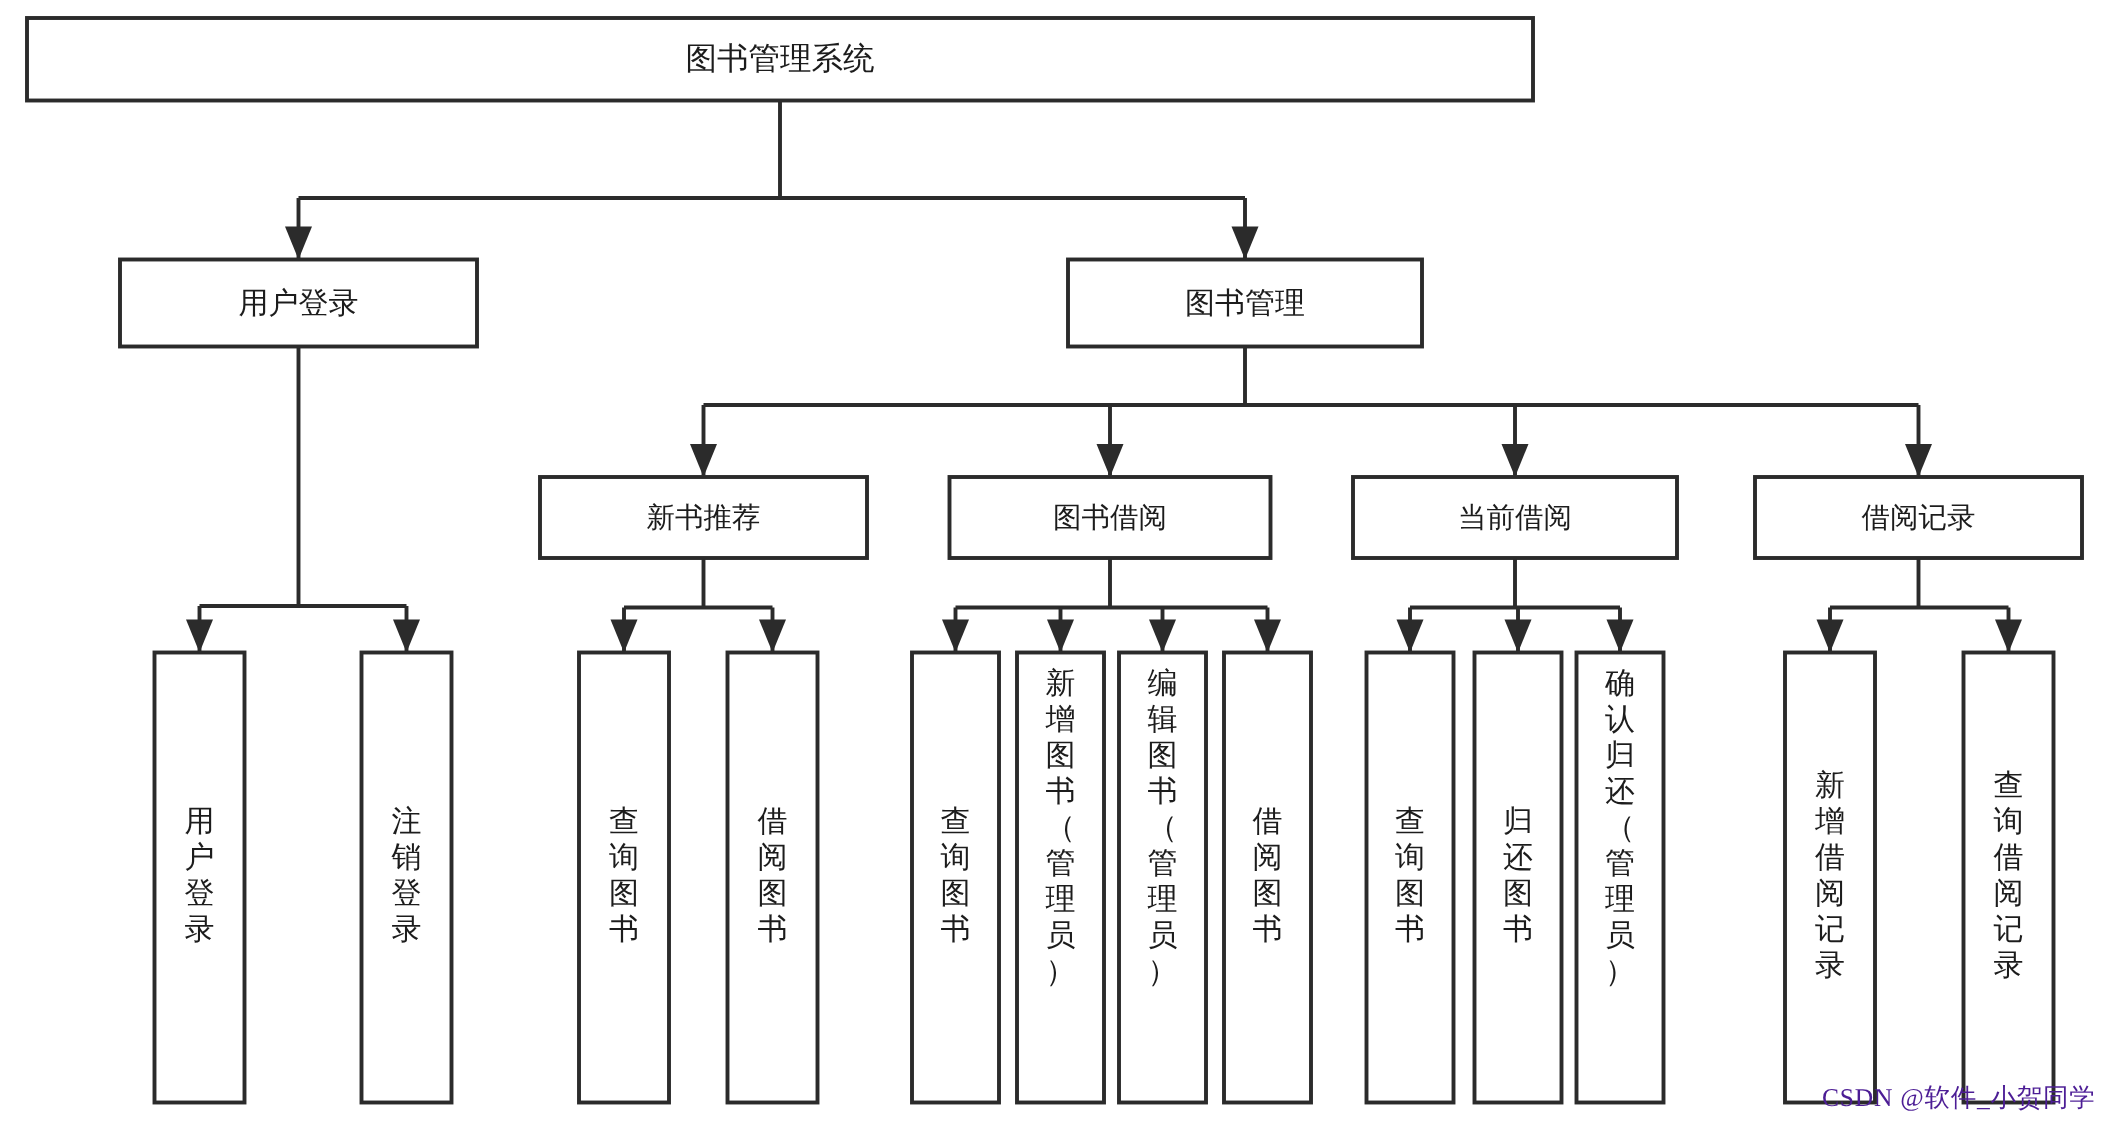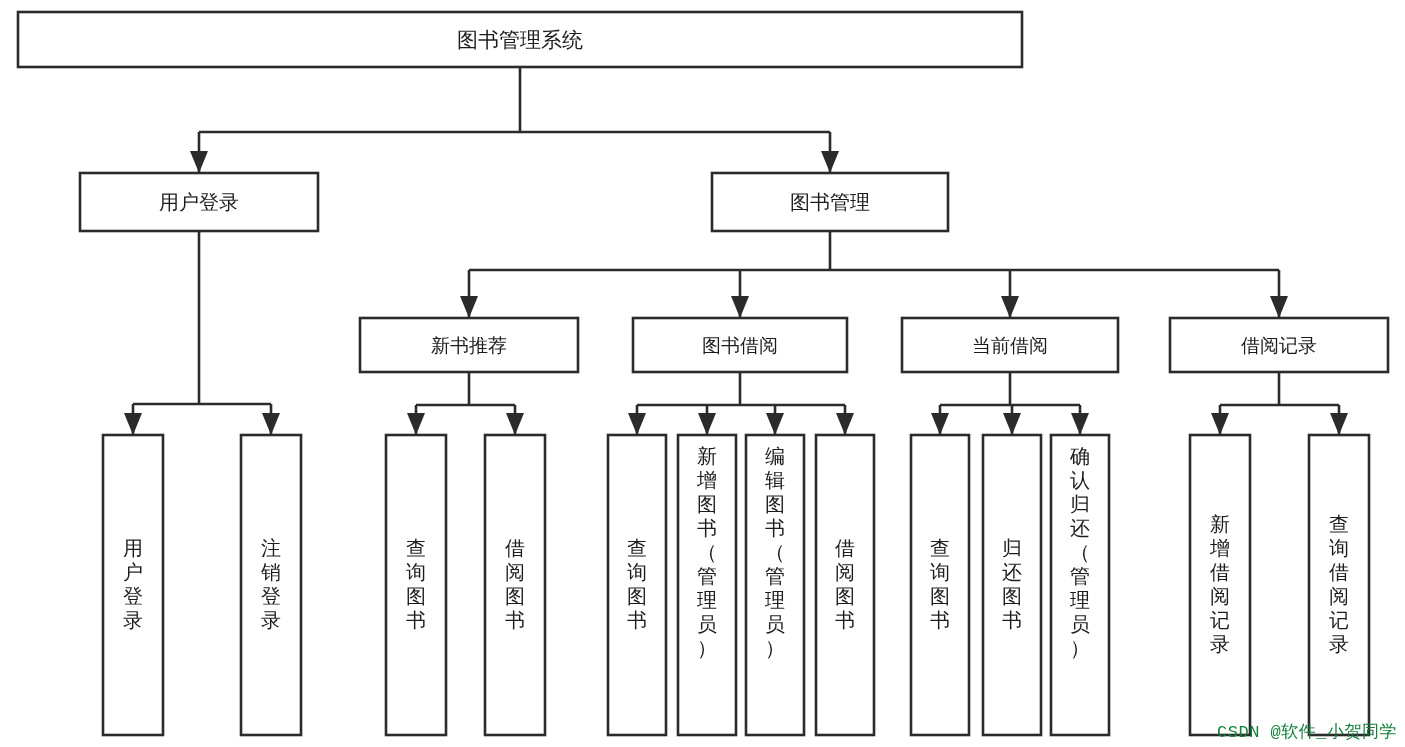--- a/index.html
+++ b/index.html
@@ -39,23 +39,23 @@
     stroke:#2b2b2b;
     stroke-width:2.6;
     fill:none;
     stroke-linecap:butt;
   }
   .arrow-head{ fill:#2b2b2b; }
   .watermark{
     position:absolute;
     right:8px;
     bottom:4px;
-    font-family:Liberation Mono, monospace;
+    font-family:Liberation Serif, serif;
     font-size:17px;
-    color:#15803d;
+    color:#4c1d95;
     white-space:nowrap;
     letter-spacing:0.5px;
     pointer-events:none;
   }
 </style>
 </head>
 <body>
 
 <svg id="diagram" viewBox="0 0 1405 747">
   <g id="connectors">

